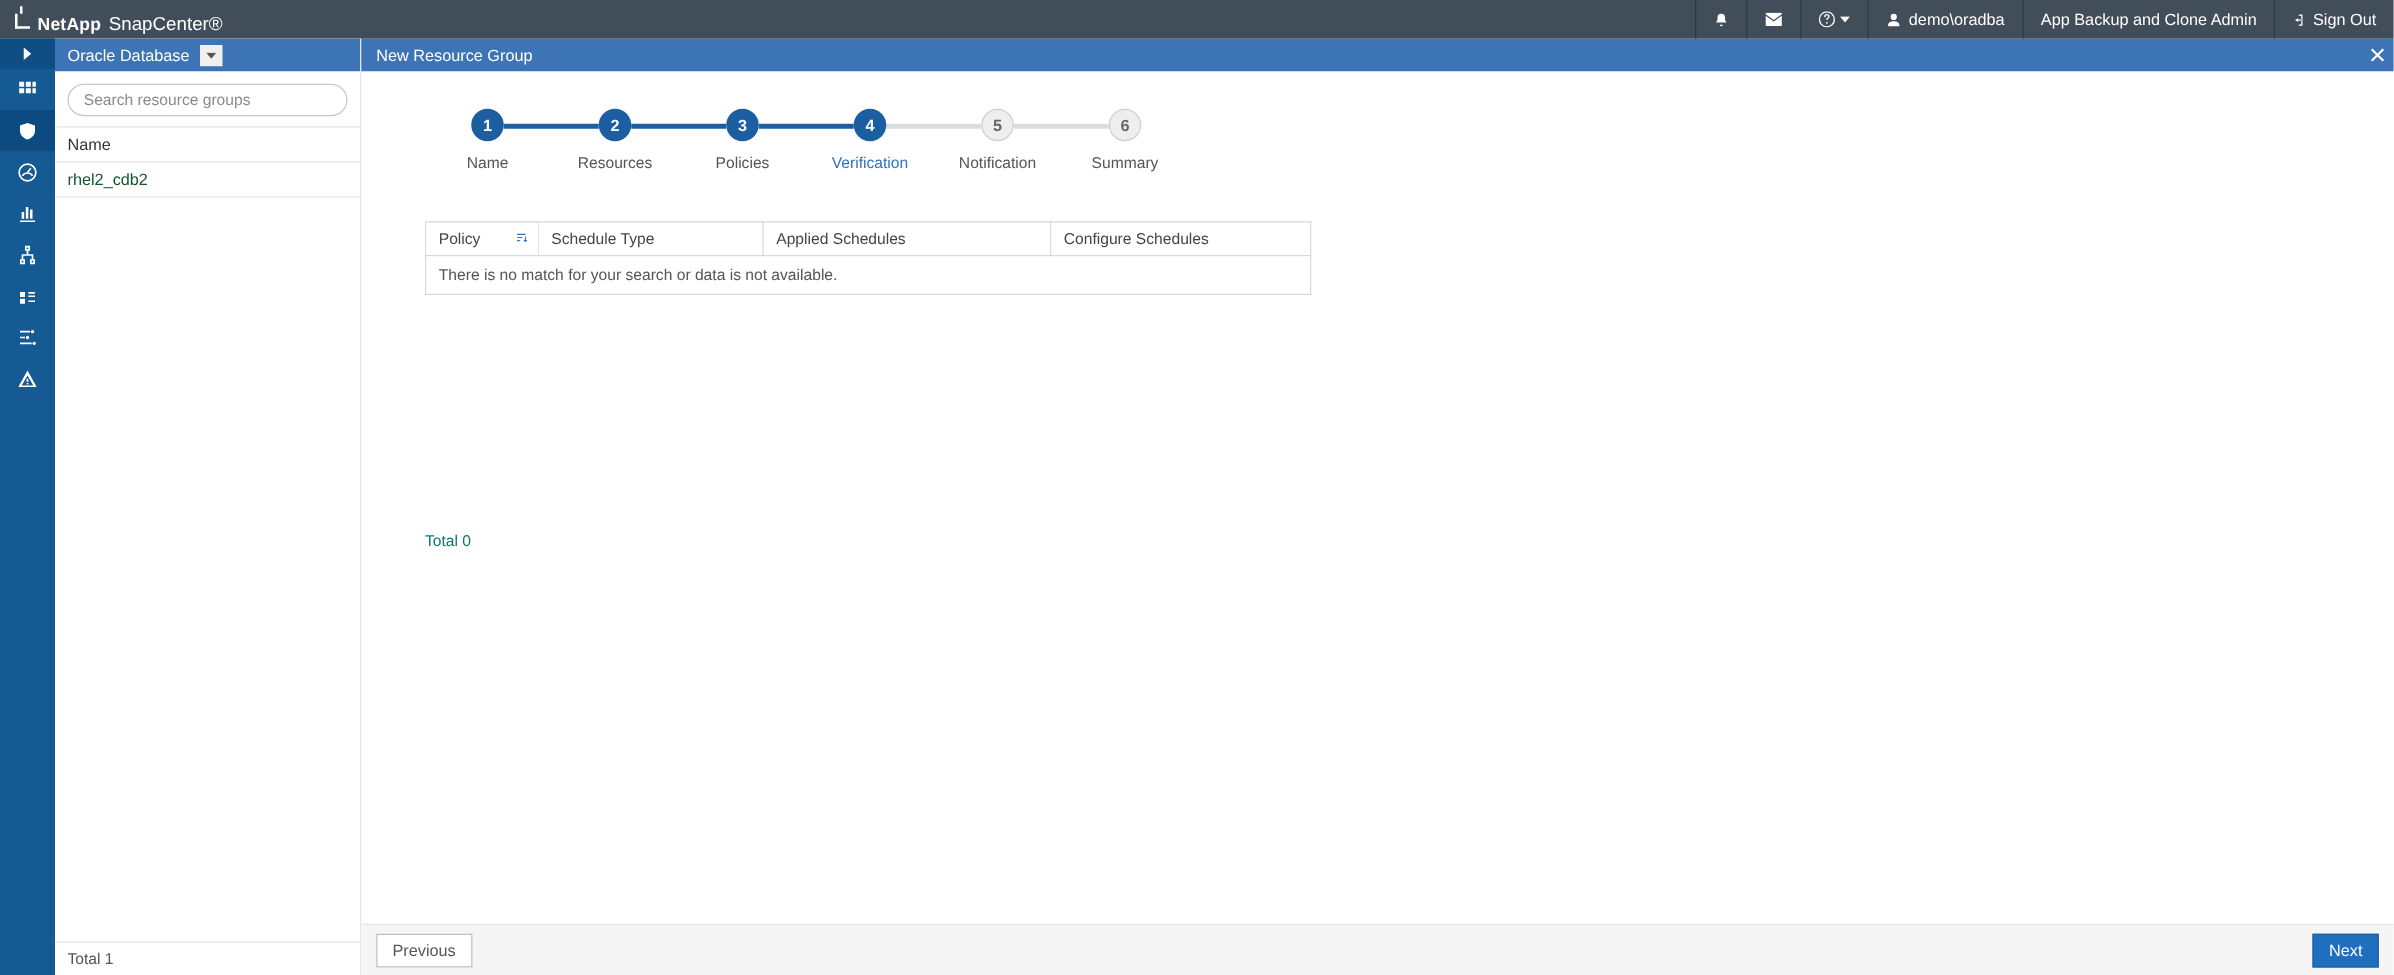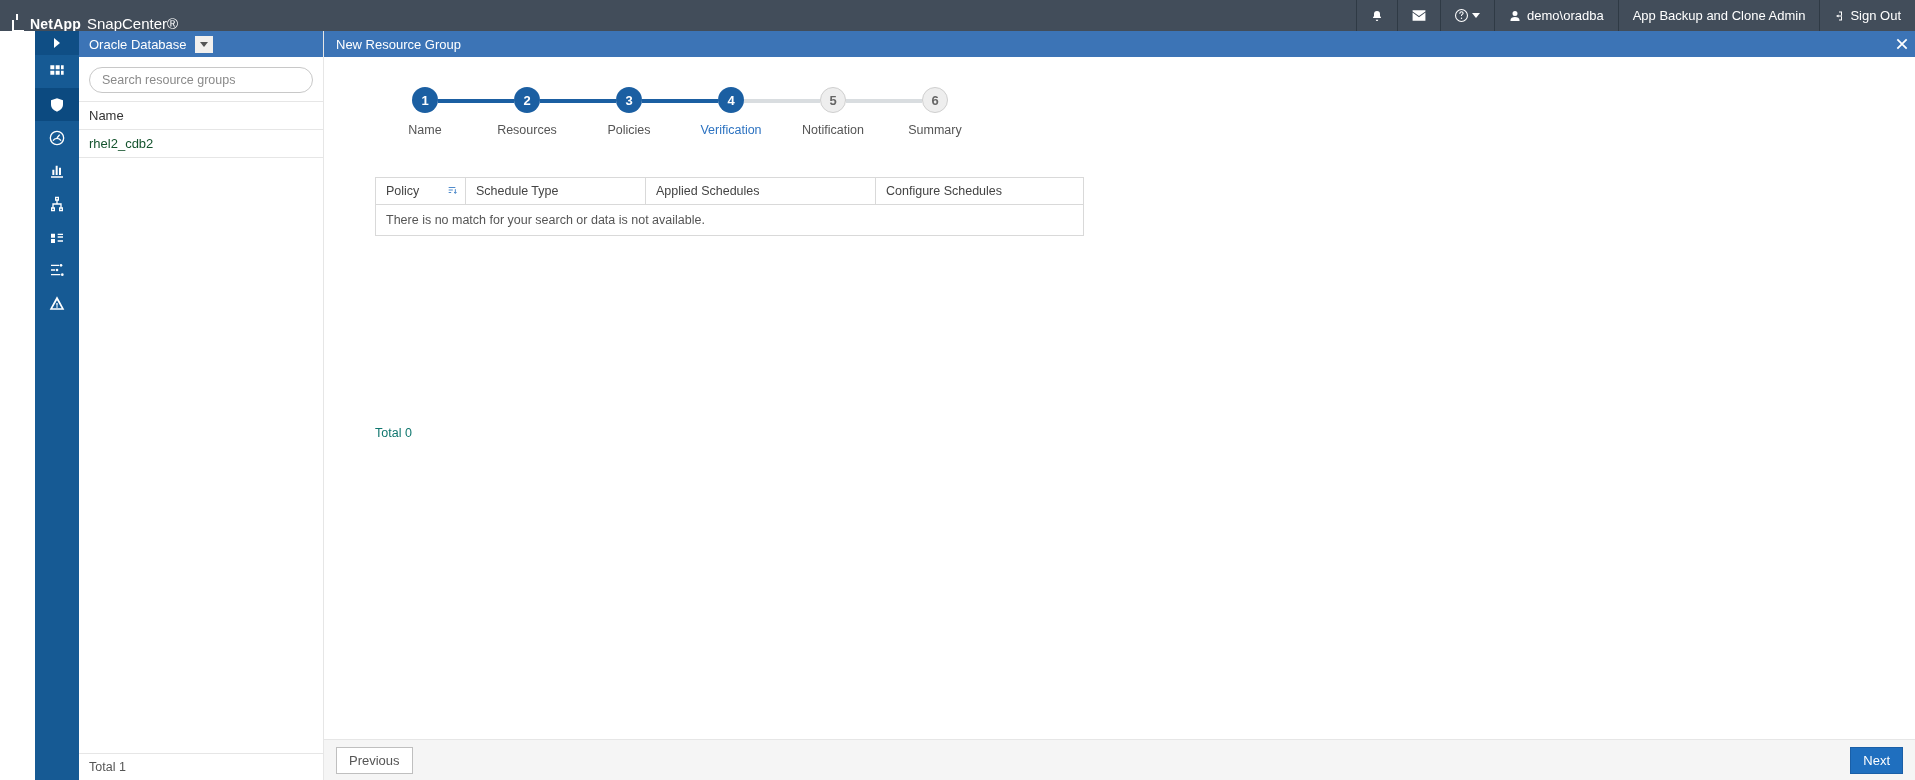--- a/index.html
+++ b/index.html
@@ -12,32 +12,32 @@
     --step-pending:#9ba0a5;
     --gray-border:#d9d9d9;
     --light-line:#e6e6e6;
     --text-dark:#555;
     --text-muted:#777;
   }
   *{box-sizing:border-box;}
   html,body{margin:0;padding:0;height:100%;font-family:"Segoe UI","Helvetica Neue",Arial,sans-serif;font-size:13px;color:var(--text-dark);background:#fff;}
   
   .topbar{height:31px;background:var(--topbar-bg);color:#fff;display:flex;align-items:center;}
-  .brand{display:flex;align-items:flex-end;padding:5px 12px;height:100%;margin-top:12px;}
+  .brand{display:flex;align-items:flex-start;padding:5px 12px;height:100%;margin-top:12px;}
   .brand .logo-box{width:12px;height:12px;border:2px solid #fff;border-top:none;border-right:none;position:relative;margin-right:6px;}
   .brand .logo-box:before{content:"";position:absolute;left:2px;top:-6px;width:2px;height:6px;background:#fff;}
   .brand .logo-text{font-weight:700;font-size:14px;letter-spacing:.2px;}
   .brand .product{font-size:15px;margin-left:6px;font-weight:400;}
   .topbar .spacer{flex:1;}
   .topitem{height:100%;display:flex;align-items:center;padding:0 14px;border-left:1px solid var(--topbar-border);color:#fff;font-size:13px;cursor:pointer;}
   .topitem svg{fill:#fff;display:block;}
   .topitem .caret{margin-left:4px;}
   .avatar-icon{width:12px;height:12px;margin-right:6px;}
   
-  .main{display:flex;height:calc(100% - 31px);padding-left:35px;}
+  .main{display:flex;height:calc(100% - 31px);}
   
   .iconbar{width:44px;background:var(--sidebar-bg);display:flex;flex-direction:column;}
   .iconbar .expander{height:24px;background:#0f4e85;display:flex;align-items:center;justify-content:center;cursor:pointer;}
   .iconbar .row{height:33px;display:flex;align-items:center;justify-content:center;cursor:pointer;}
   .iconbar .row.active{background:#0c4a80;}
   .iconbar svg{fill:#fff;}
   
   .listpanel{width:245px;border-right:1px solid var(--light-line);display:flex;flex-direction:column;background:#fff;}
   .sel-row{background:var(--bluebar-bg);height:26px;display:flex;align-items:center;padding:0 10px;color:#fff;}
   .sel-row .sel{font-size:13px;flex:0 0 auto;margin-right:8px;}

